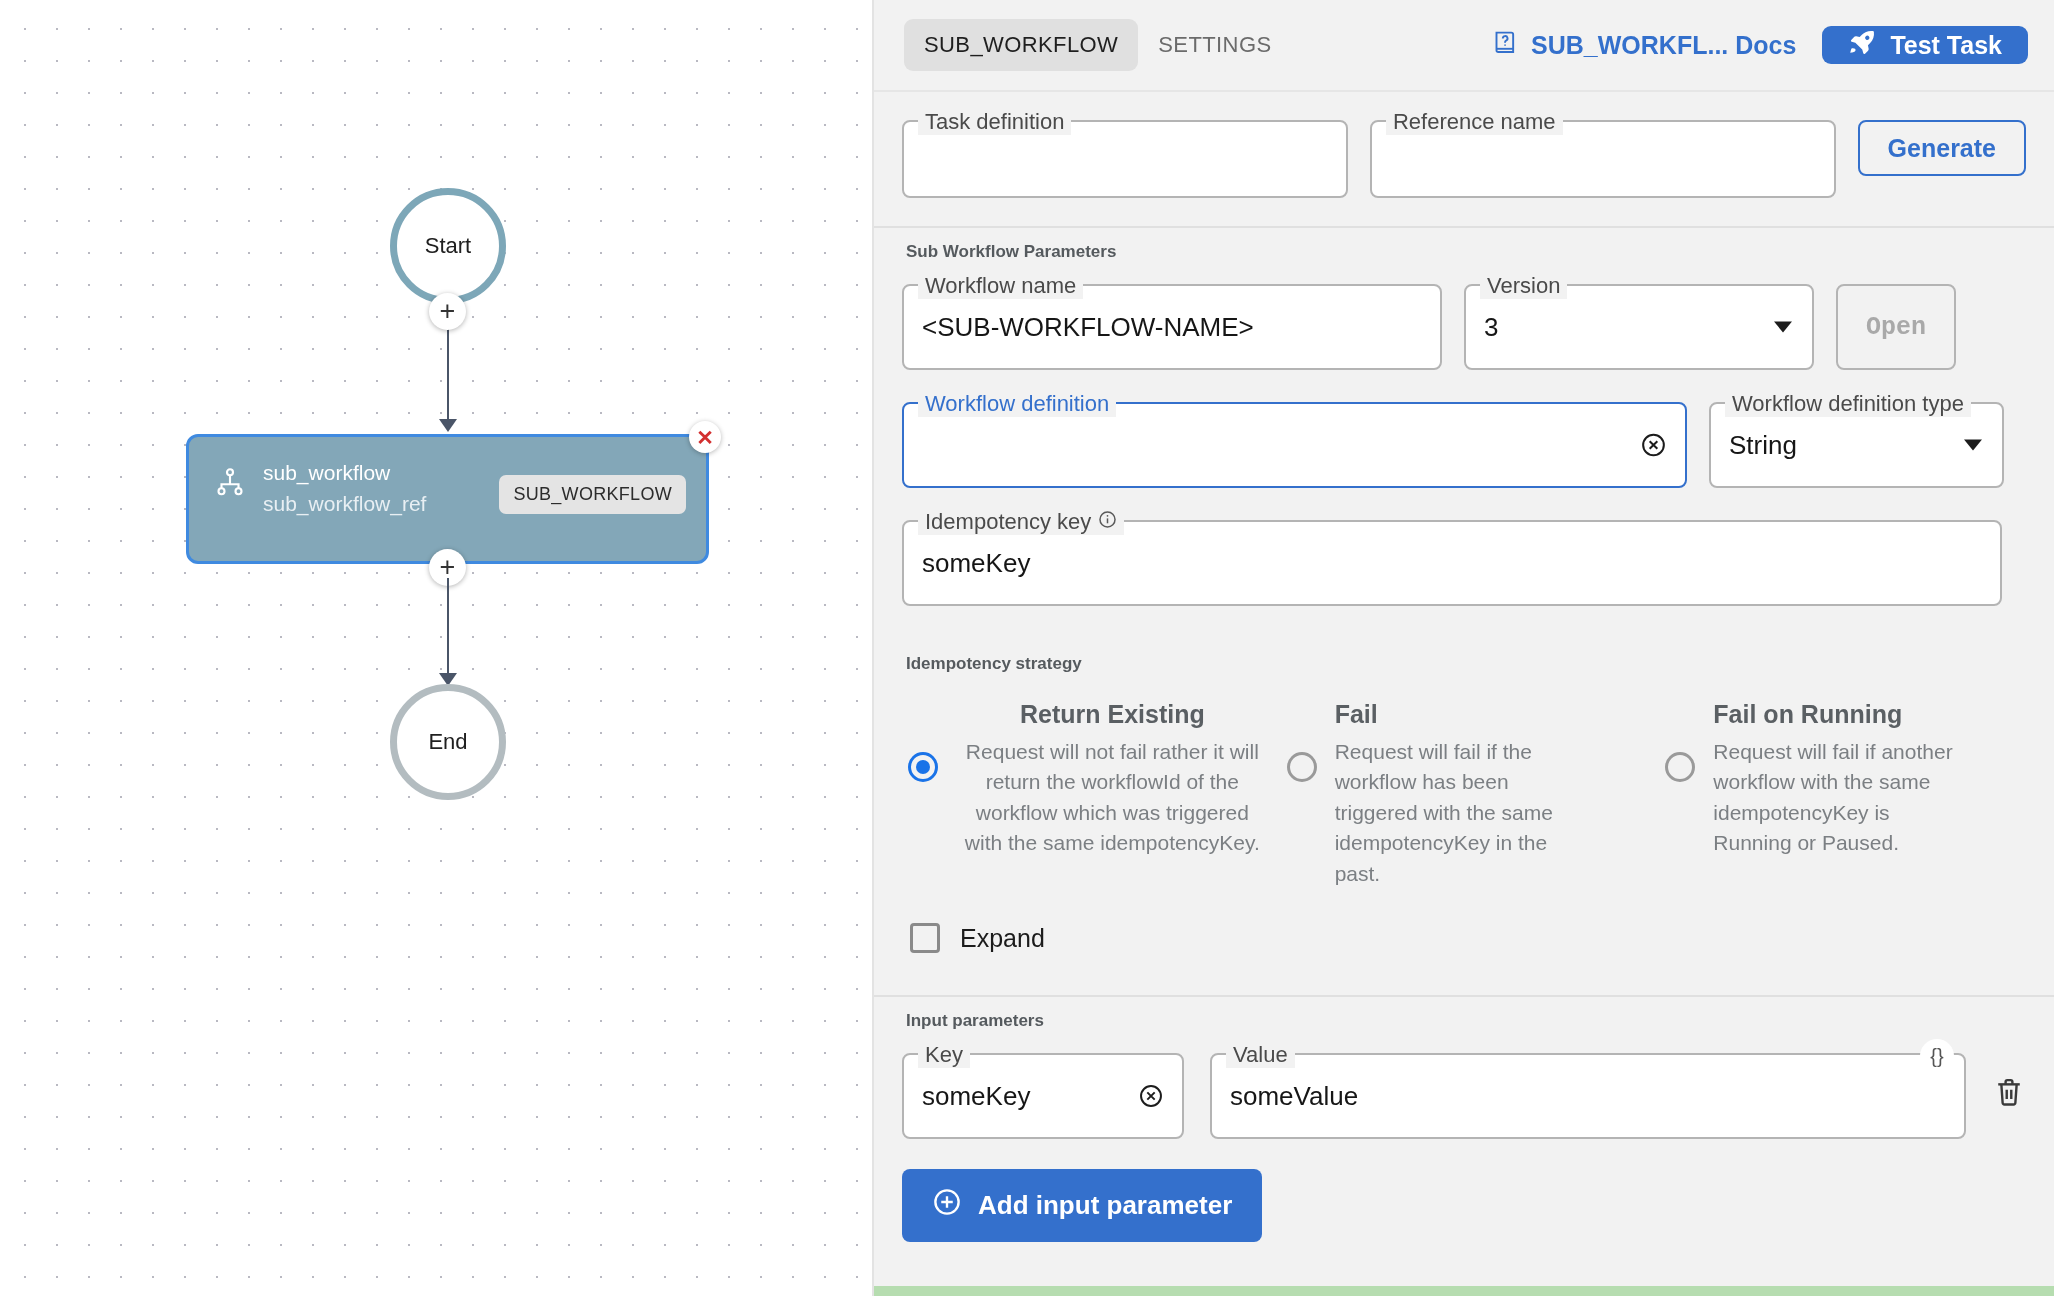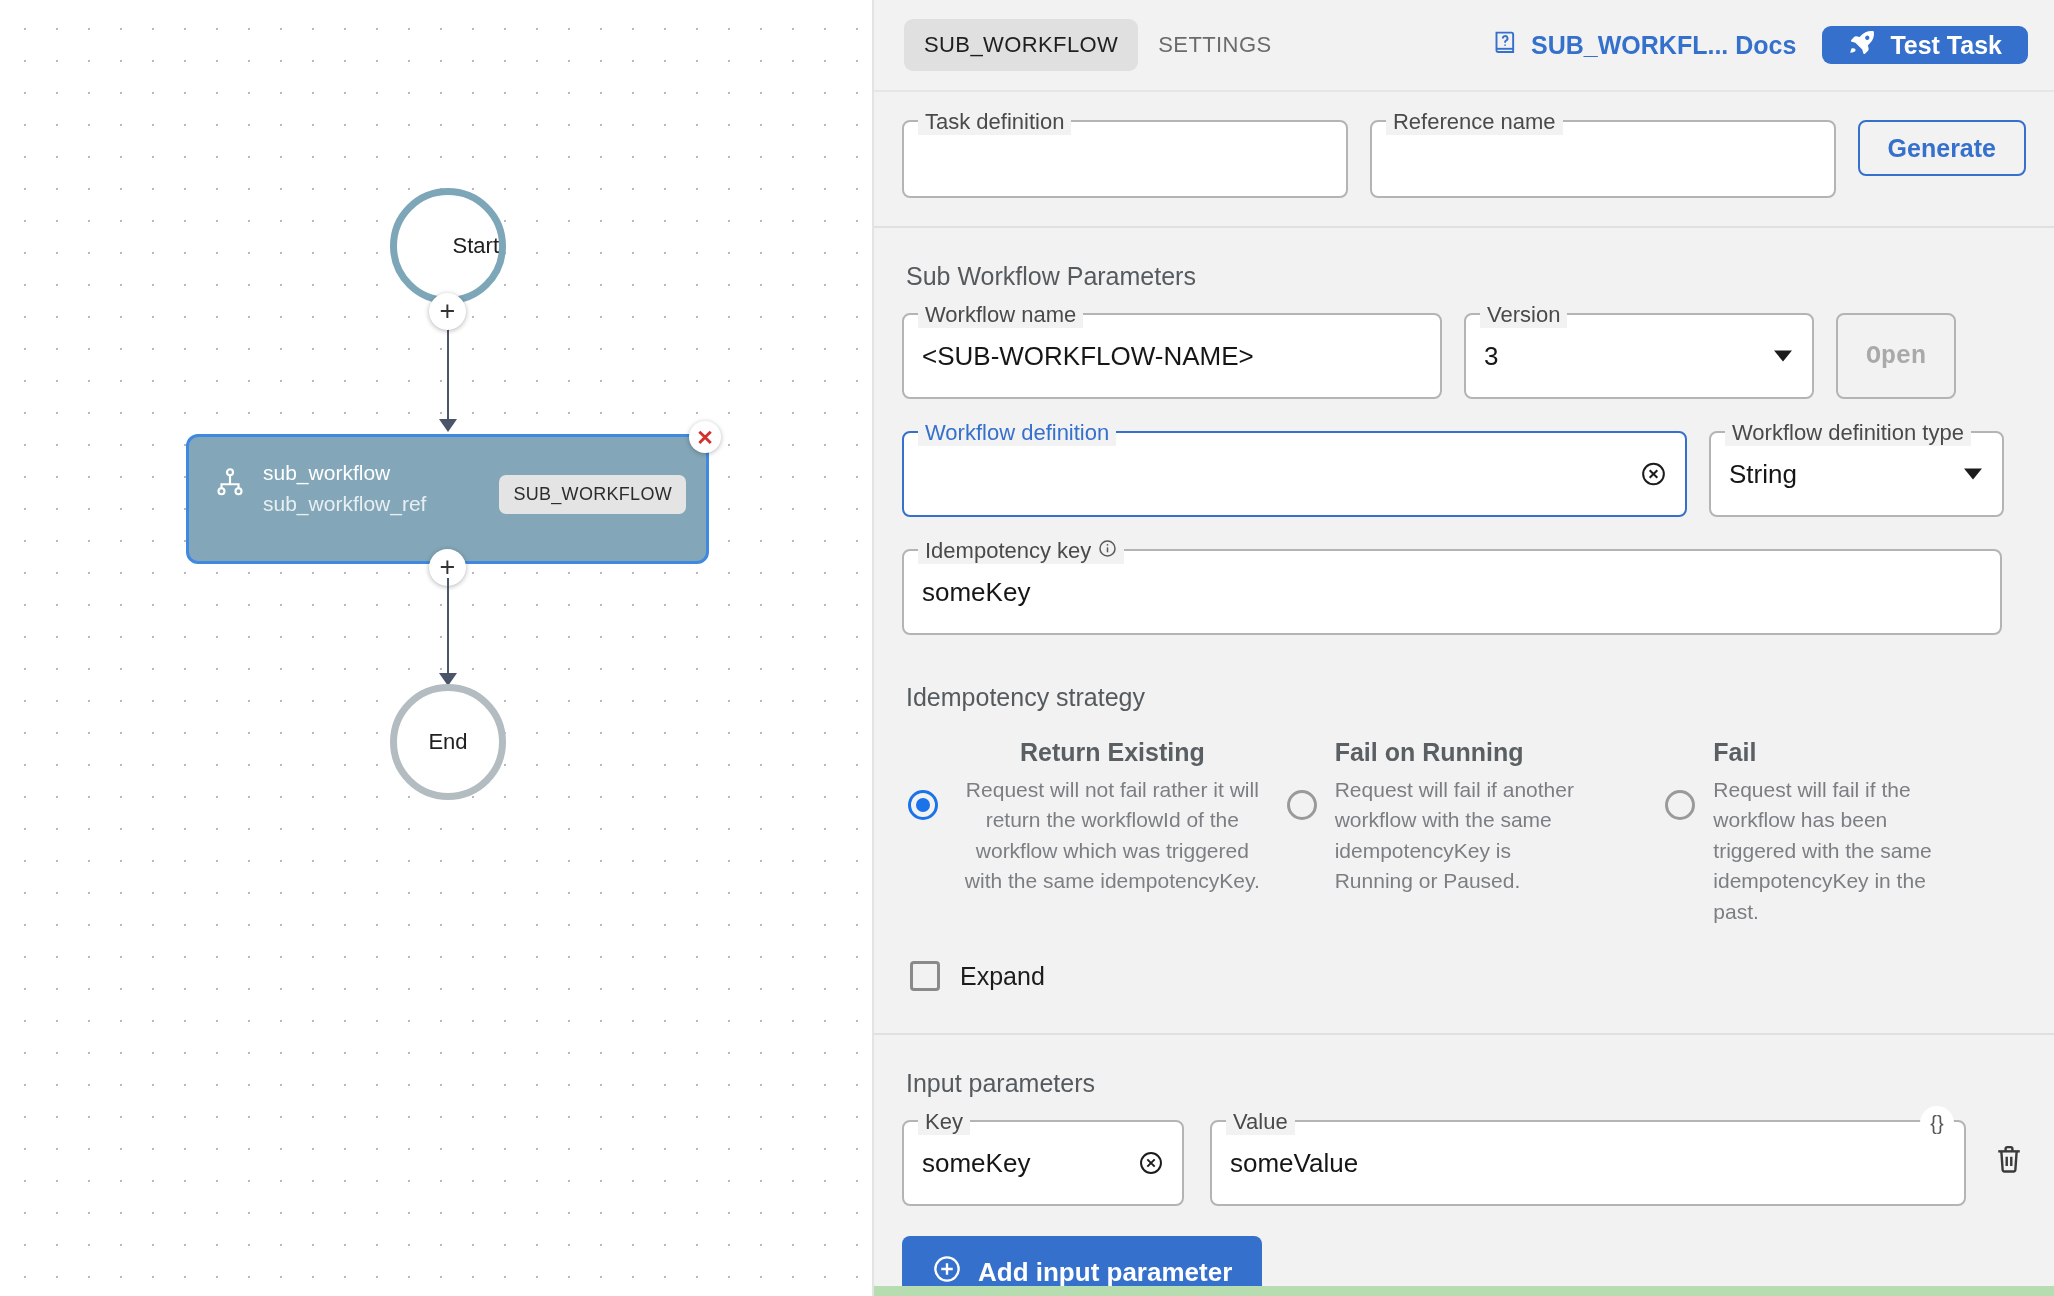--- a/index.html
+++ b/index.html
@@ -23,21 +23,21 @@
   }
 
   .node-circle {
     position: absolute;
     width: 116px; height: 116px;
     border-radius: 50%;
     background: #ffffff;
     display: flex; align-items: center; justify-content: center;
     font-size: 22px; color: #202020;
   }
-  #start-node { left: 390px; top: 188px; border: 7px solid #7da7b8; justify-content: flex-end; }
+  #start-node { left: 390px; top: 188px; border: 7px solid #7da7b8; }
   #end-node   { left: 390px; top: 684px; border: 7px solid #b3bcc0; }
 
   .edge {
     position: absolute; left: 447px; width: 2px;
     background: #4a5568;
   }
   #edge-1 { top: 316px; height: 110px; }
   #edge-2 { top: 578px; height: 108px; }
   .edge-arrow {
     position: absolute; left: 439px;
@@ -130,22 +130,22 @@
     border: none; cursor: pointer; white-space: nowrap;
   }
 
   
   #panel-body { flex: 1 1 auto; overflow: hidden; position: relative; }
 
   .section { padding: 0 28px; }
   .divider { height: 2px; background: #e0e0e0; width: 100%; }
 
   .section-title {
-    font-size: 25px; font-weight: normal; color: #555a5e;
-    margin: 34px 0 22px 4px;
+    font-size: 17px; font-weight: bold; color: #555a5e;
+    margin: 14px 0 22px 4px;
   }
 
   
   .field {
     position: relative;
     background: #ffffff;
     border: 2px solid #b4b4b4;
     border-radius: 8px;
     height: 78px;
     display: flex; align-items: center;
@@ -397,31 +397,31 @@
           <div class="strategy-opt">
             <span class="radio checked"></span>
             <div style="max-width:330px;text-align:center;">
               <div class="opt-head">Return Existing</div>
               <div class="opt-desc">Request will not fail rather it will return the workflowId of the workflow which was triggered with the same idempotencyKey.</div>
             </div>
           </div>
 
           <div class="strategy-opt">
             <span class="radio"></span>
+            <div style="max-width:245px;">
+              <div class="opt-head">Fail</div>
+              <div class="opt-desc">Request will fail if the workflow has been triggered with the same idempotencyKey in the past.</div>
+            </div>
+          </div>
+
+          <div class="strategy-opt">
+            <span class="radio"></span>
             <div style="max-width:250px;">
               <div class="opt-head">Fail on Running</div>
               <div class="opt-desc">Request will fail if another workflow with the same idempotencyKey is Running or Paused.</div>
-            </div>
-          </div>
-
-          <div class="strategy-opt">
-            <span class="radio"></span>
-            <div style="max-width:245px;">
-              <div class="opt-head">Fail</div>
-              <div class="opt-desc">Request will fail if the workflow has been triggered with the same idempotencyKey in the past.</div>
             </div>
           </div>
         </div>
 
         <div id="expand-row">
           <span class="checkbox"></span>
           <span id="expand-label">Expand</span>
         </div>
       </div>
 

